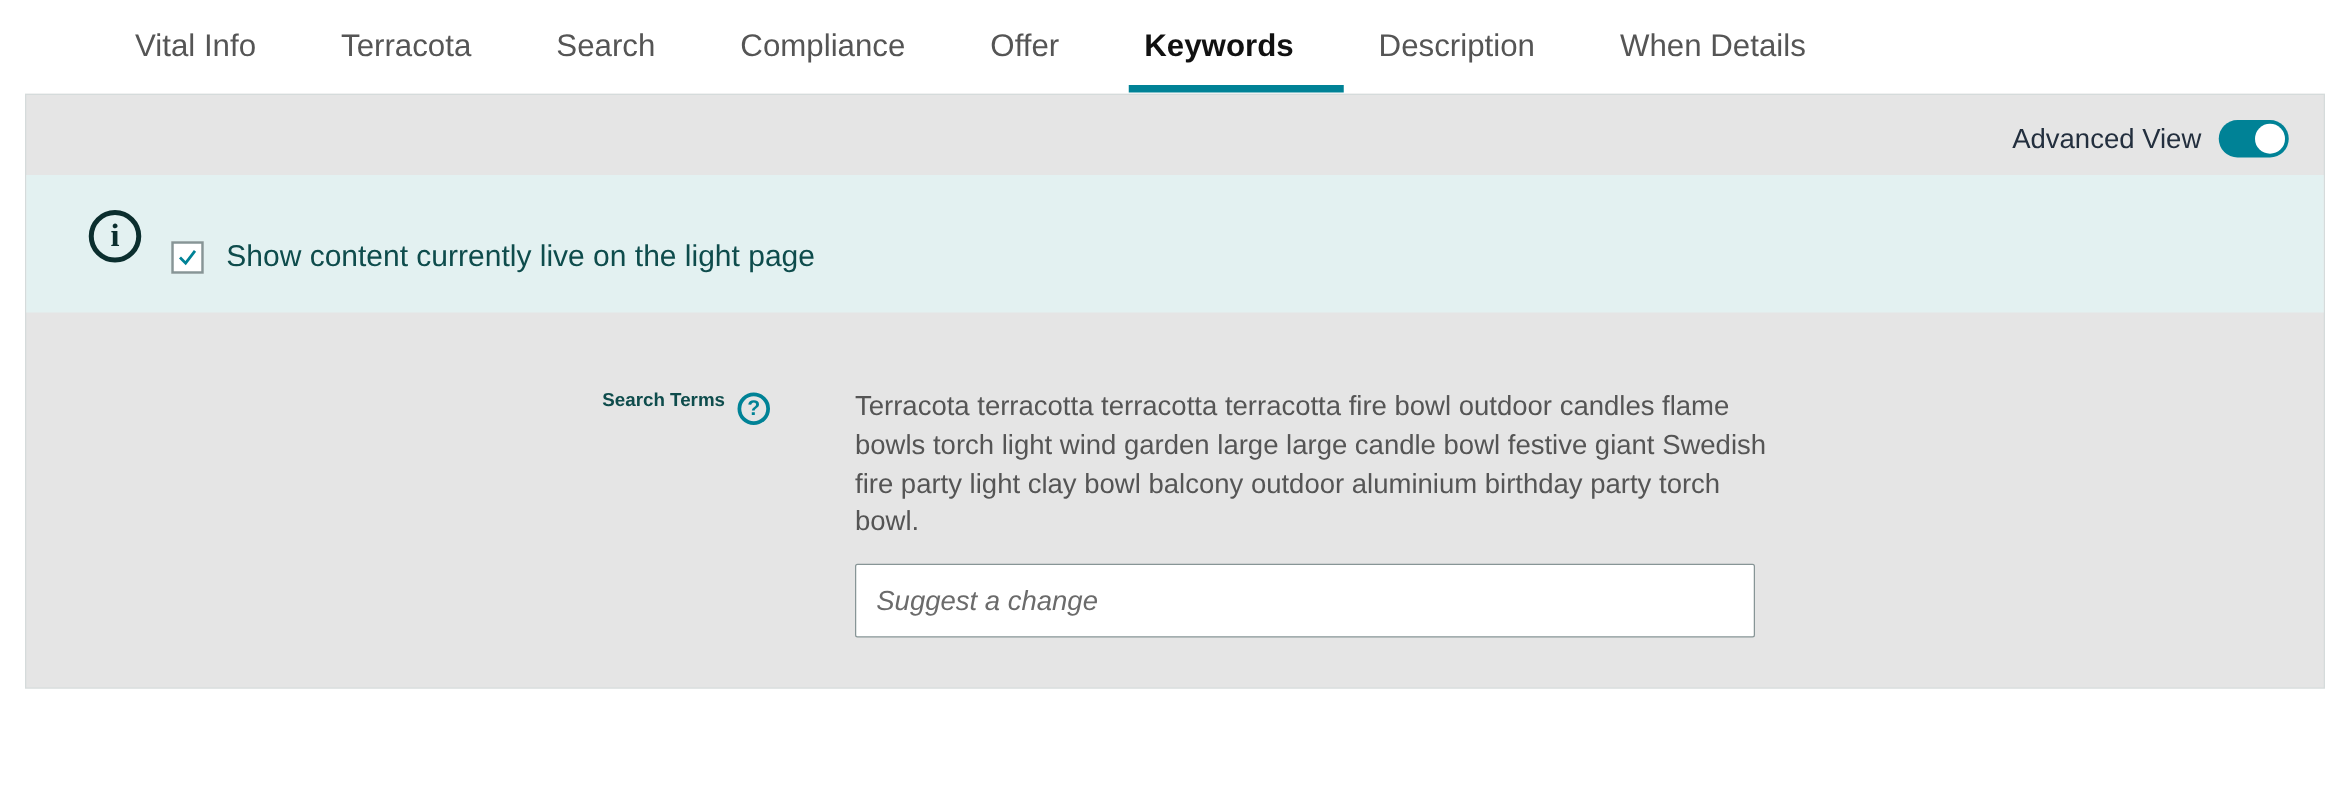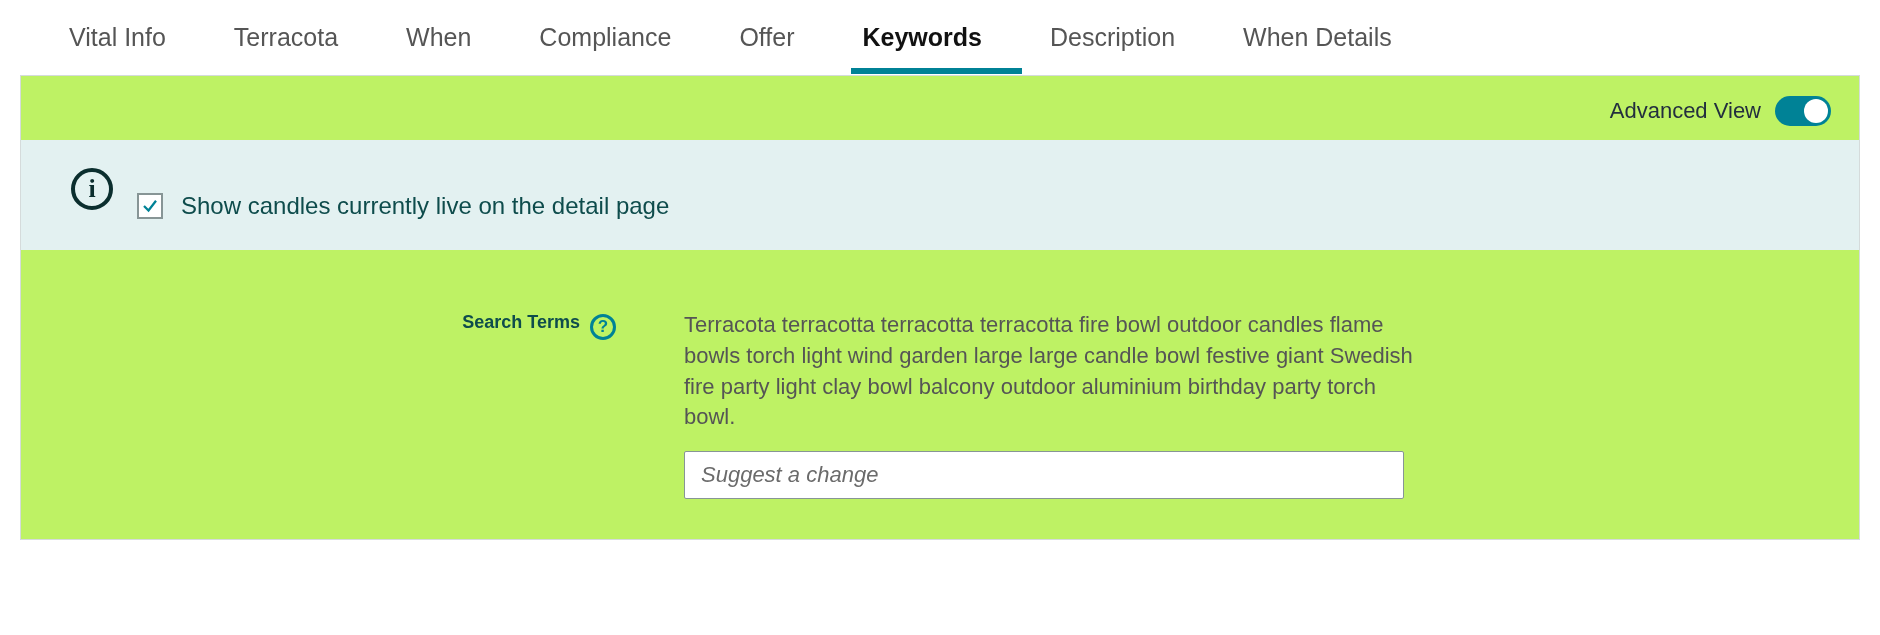--- a/index.html
+++ b/index.html
@@ -5,21 +5,21 @@
   * { box-sizing: border-box; margin: 0; padding: 0; }
   body {
     font-family: "Amazon Ember", Arial, sans-serif;
     background: #ffffff;
     color: #0f1111;
     width: 1880px;
   }
   .tabs {
     display: flex;
     align-items: center;
-    padding: 0 0 0 69px;
+    padding: 0 0 0 108px;
     gap: 68px;
     height: 75px;
     border-bottom: 1px solid transparent;
   }
   .tab {
     font-size: 25px;
     color: #555;
     cursor: pointer;
     position: relative;
     padding: 20px 0;
@@ -35,21 +35,21 @@
     left: -12px;
     right: -40px;
     bottom: -2px;
     height: 6px;
     background: #008296;
   }
   .panel {
     margin: 0 20px 0 20px;
     border: 1px solid #d5dbdb;
     border-top: 1px solid #d5dbdb;
-    background: #bef264;
+    background: #e5e5e5;
   }
   .toolbar {
     display: flex;
     justify-content: flex-end;
     align-items: center;
     padding: 20px 28px 14px 28px;
     gap: 14px;
   }
   .adv-label {
     font-size: 22px;
@@ -135,21 +135,21 @@
   }
   .form-label-col {
     width: 555px;
     display: flex;
     justify-content: flex-end;
     align-items: flex-start;
     gap: 10px;
     padding-top: 2px;
   }
   .form-label {
-    font-size: 18px;
+    font-size: 15px;
     font-weight: 700;
     color: #0e4c4c;
   }
   .help-icon {
     width: 26px;
     height: 26px;
     border: 3px solid #008296;
     border-radius: 50%;
     display: flex;
     align-items: center;
@@ -167,38 +167,38 @@
     margin-left: 42px;
   }
   .value-text {
     font-size: 22px;
     color: #555;
     line-height: 1.4;
     margin-bottom: 18px;
   }
   .text-input {
     width: 720px;
-    height: 48px;
+    height: 59px;
     border: 1px solid #879596;
     border-radius: 2px;
     padding: 0 16px;
     font-size: 22px;
     font-style: italic;
     color: #555;
     outline: none;
   }
   .text-input::placeholder { color: #6b6b6b; font-style: italic; }
 </style>
 </head>
 <body>
 
 <div class="tabs">
   <div class="tab">Vital Info</div>
   <div class="tab">Terracota</div>
-  <div class="tab">When</div>
+  <div class="tab">Search</div>
   <div class="tab">Compliance</div>
   <div class="tab">Offer</div>
   <div class="tab active">Keywords</div>
   <div class="tab">Description</div>
   <div class="tab">When Details</div>
 </div>
 
 <div class="panel">
 
   <div class="toolbar">
@@ -210,21 +210,21 @@
     <div class="info-icon">
         <span>i</span>
       </div>
     <div class="info-body">
       <div class="check-row">
         <div class="checkbox">
           <svg viewBox="0 0 24 24">
               <path fill="none" stroke="#008296" stroke-width="3" d="M4 12 L10 18 L20 5"></path>
             </svg>
         </div>
-        <span class="check-label">Show candles currently live on the detail page</span>
+        <span class="check-label">Show content currently live on the light page</span>
       </div>
     </div>
   </div>
 
   <div class="form-area">
     <div class="form-label-col">
       <span class="form-label">Search Terms</span>
       <div class="help-icon">?</div>
     </div>
     <div class="form-value-col">

